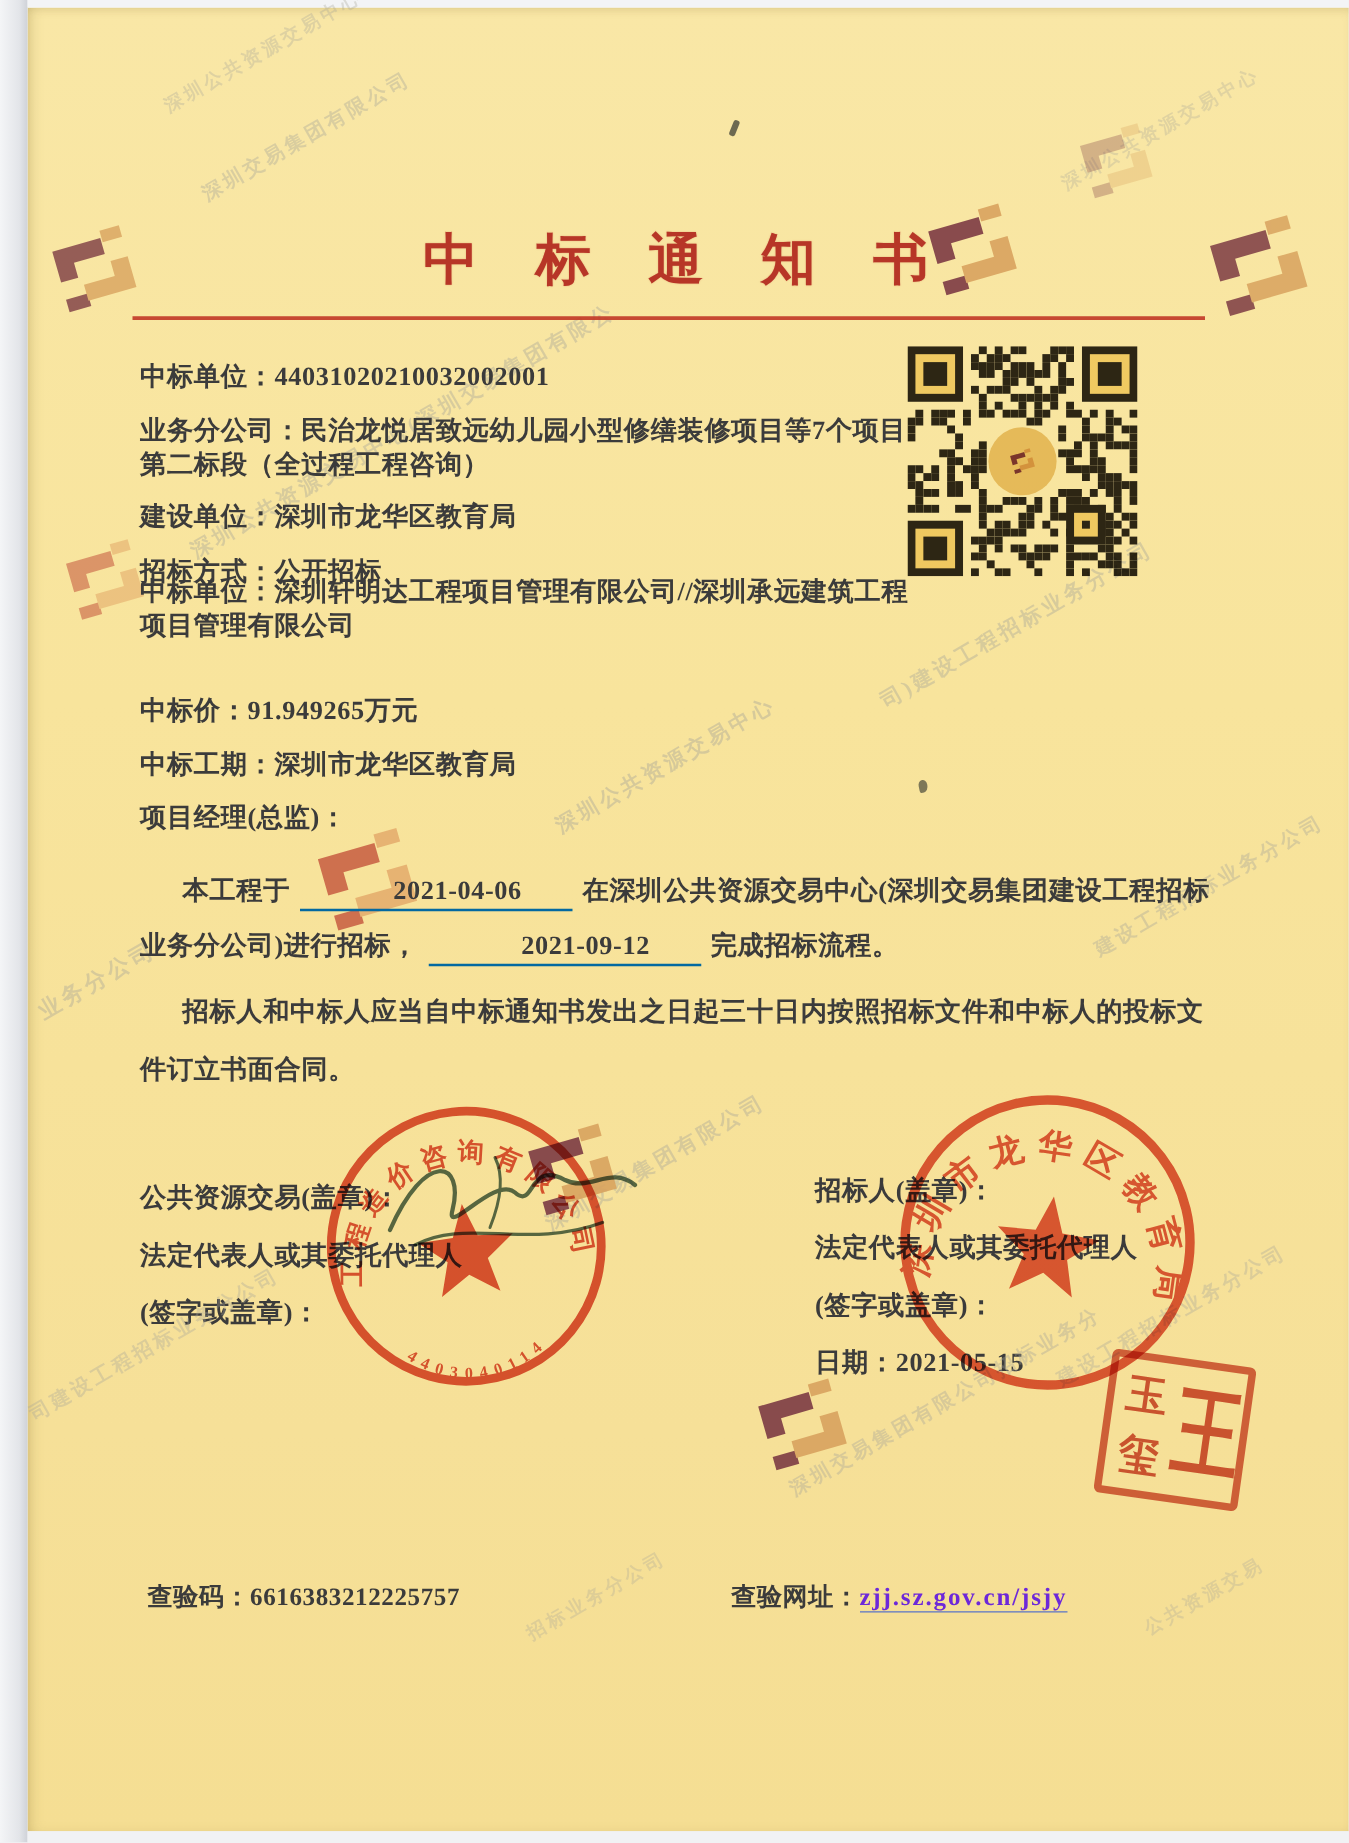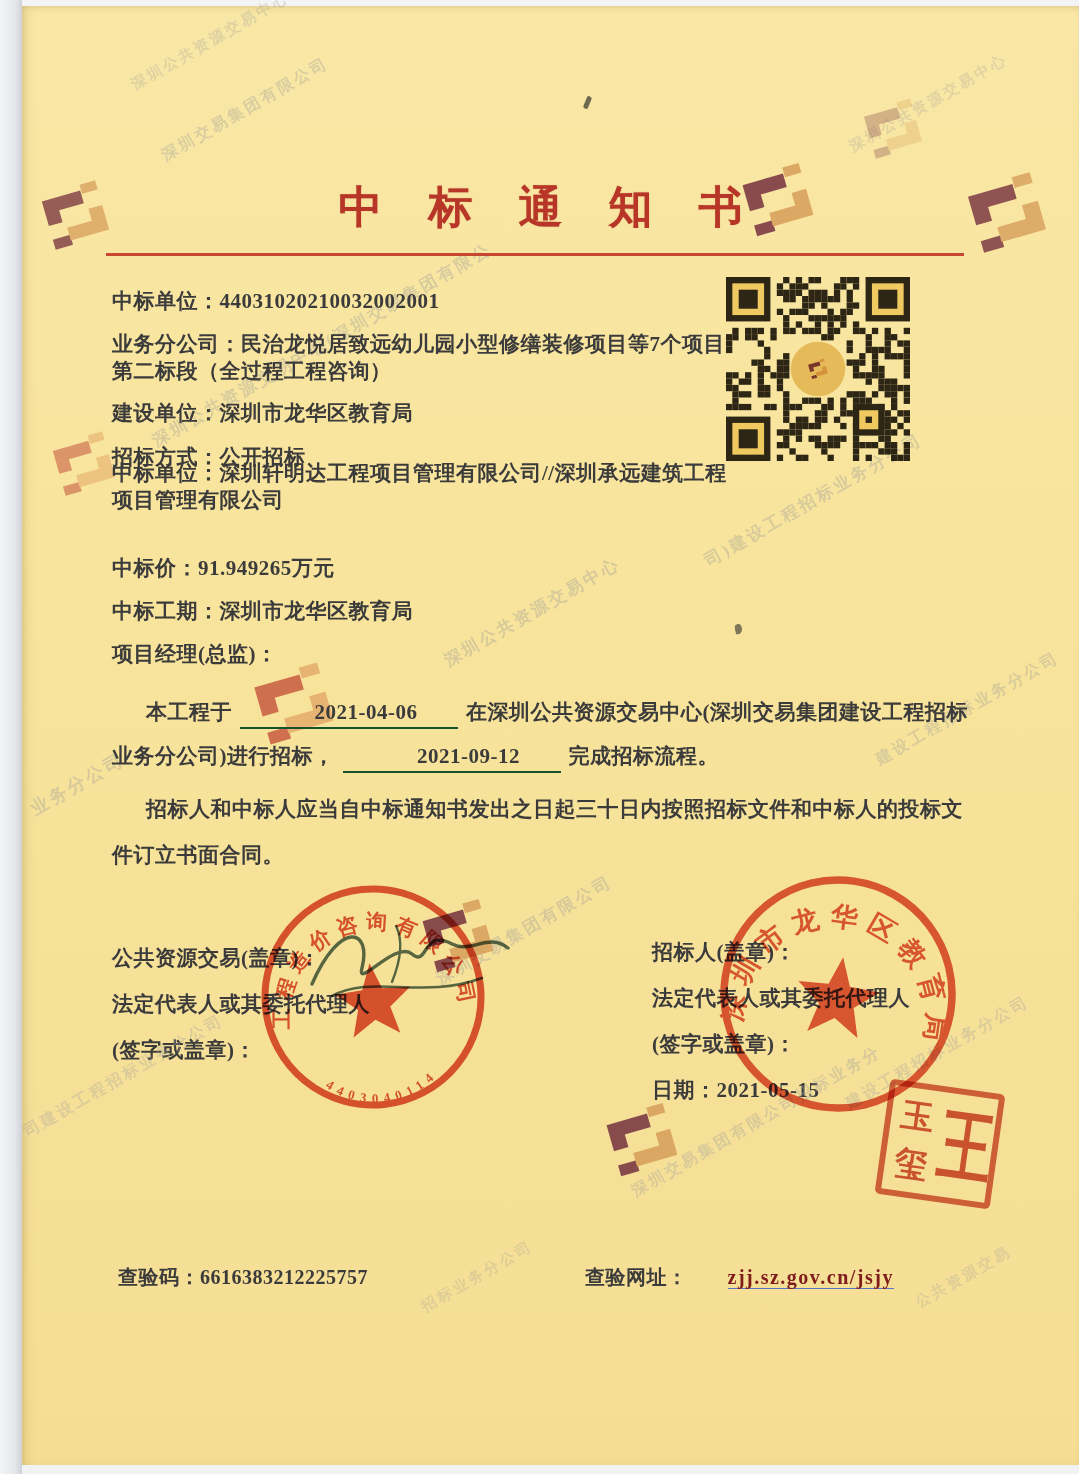--- a/index.html
+++ b/index.html
@@ -26,27 +26,27 @@
     letter-spacing:46px;text-indent:46px;
     text-shadow:0 0 1px rgba(183,54,39,.55);
     z-index:3;
   }
   .rule-red{left:106px;top:253px;width:858px;height:3px;background:#c23b28;opacity:.92;z-index:3;}
 
   .field{left:112px;width:625px;font-size:21px;font-weight:600;line-height:27px;z-index:3;letter-spacing:.5px;}
   .para{left:112px;width:858px;font-size:21px;font-weight:600;z-index:3;letter-spacing:.5px;}
   .para.p1{top:690px;line-height:44px;text-indent:34px;}
   .para.p2{top:786px;line-height:46px;text-indent:34px;}
-  .dateline{display:inline-block;min-width:218px;text-align:center;border-bottom:2px solid #14532d;margin:0 8px;line-height:30px;}
+  .dateline{display:inline-block;min-width:218px;text-align:center;border-bottom:2px solid #0369a1;margin:0 8px;line-height:30px;}
 
   .sigblock{font-size:21px;font-weight:600;z-index:3;letter-spacing:.5px;}
   .sigblock div{position:absolute;white-space:nowrap;}
 
   .footer-item{font-size:20px;font-weight:600;z-index:3;letter-spacing:.5px;white-space:nowrap;}
-  a.verify-link{color:#7f1d1d;text-decoration:none;border-bottom:1.5px solid #5a74c8;letter-spacing:1.5px;font-weight:600;margin-left:40px;}
+  a.verify-link{color:#6d28d9;text-decoration:none;border-bottom:1.5px solid #5a74c8;letter-spacing:1.5px;font-weight:600;}
 
   
   .wmtext{position:absolute;white-space:nowrap;color:#a8a699;font-weight:600;
     transform:rotate(-30deg);transform-origin:0 0;z-index:1;letter-spacing:3px;}
 
   .wm-logo{position:absolute;z-index:1;}
   .wm-logo svg{display:block;width:100%;height:100%;}
 
   #qr{left:726px;top:277px;width:184px;height:184px;z-index:2;mix-blend-mode:multiply;}
 

